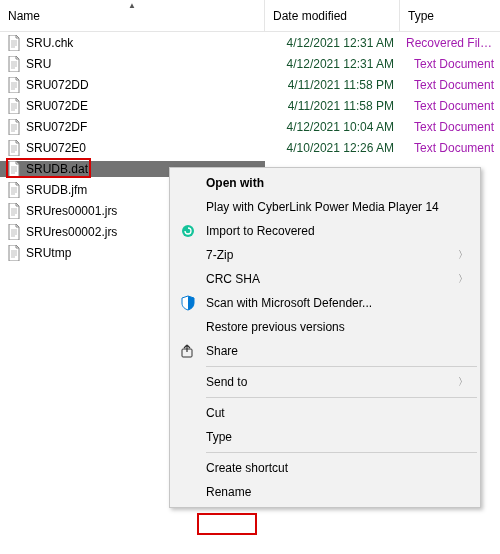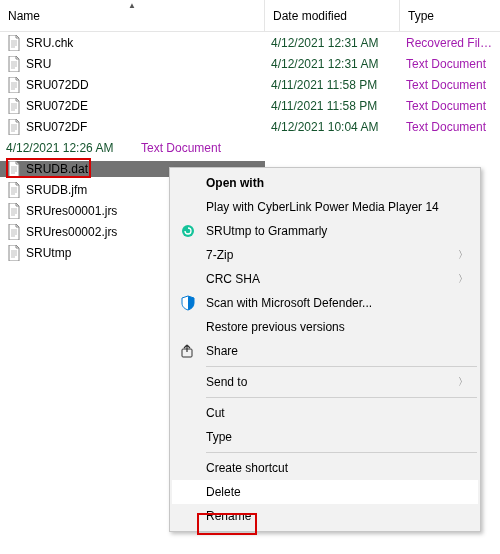--- a/index.html
+++ b/index.html
@@ -39,20 +39,21 @@
       transform: translateX(-50%);
       font-size: 8px;
       color: #555;
     }
     .rows { }
     .row {
       display: flex;
       height: 21px;
       align-items: center;
       white-space: nowrap;
+      text-align: right;
     }
     .cell { padding: 0 6px; overflow: hidden; text-overflow: ellipsis; }
     .cell-name { width: 265px; display: flex; align-items: center; gap: 4px; }
     .cell-date { width: 135px; color: #14532d; }
     .cell-type { flex: 1; color: #a21caf; }
     .file-icon {
       width: 16px; height: 16px; flex-shrink: 0;
       display: inline-flex; align-items: center; justify-content: center;
     }
     .file-icon svg { width: 14px; height: 16px; }
@@ -193,21 +194,31 @@
             <path d="M9 0v3h3" fill="none" stroke="#888"></path>
             <path d="M4 6h6M4 8h6M4 10h6M4 12h4" stroke="#aaa" stroke-width="0.8"></path>
           </svg>
         </span>
         <span>SRU072DF</span>
       </div>
       <div class="cell cell-date">4/12/2021 10:04 AM</div>
       <div class="cell cell-type">Text Document</div>
     </div>
     <div class="row">
-      <div class="cell cell-date">4/12/2021 12:26 AM</div>
+      <div class="cell cell-name">
+        <span class="file-icon">
+          <svg viewBox="0 0 14 16">
+            <path d="M2 0h7l3 3v13H2z" fill="#fff" stroke="#888"></path>
+            <path d="M9 0v3h3" fill="none" stroke="#888"></path>
+            <path d="M4 6h6M4 8h6M4 10h6M4 12h4" stroke="#aaa" stroke-width="0.8"></path>
+          </svg>
+        </span>
+        <span>SRU072E0</span>
+      </div>
+      <div class="cell cell-date">4/10/2021 12:26 AM</div>
       <div class="cell cell-type">Text Document</div>
     </div>
     <div class="row selected">
       <div class="cell cell-name">
         <span class="file-icon">
           <svg viewBox="0 0 14 16">
             <path d="M2 0h7l3 3v13H2z" fill="#fff" stroke="#888"></path>
             <path d="M9 0v3h3" fill="none" stroke="#888"></path>
             <path d="M4 6h6M4 8h6M4 10h6M4 12h4" stroke="#aaa" stroke-width="0.8"></path>
           </svg>
@@ -284,21 +295,21 @@
   <div class="mi">
       <span>Play with CyberLink Power Media Player 14</span>
     </div>
   <div class="mi">
     <span class="mico">
       <svg viewBox="0 0 16 16">
           <circle cx="8" cy="8" r="6" fill="#15c39a"></circle>
           <path d="M5 8a3 3 0 1 0 3-3" stroke="#fff" stroke-width="1.3" fill="none"></path>
         </svg>
     </span>
-    <span>SRUtmp to Grammarly</span>
+    <span>Import to Recovered</span>
   </div>
   <div class="mi">
       <span>7-Zip</span>
       <span class="arrow">〉</span>
     </div>
   <div class="mi">
       <span>CRC SHA</span>
       <span class="arrow">〉</span>
     </div>
   <div class="mi">
@@ -331,21 +342,18 @@
   <div class="mi">
       <span>Cut</span>
     </div>
   <div class="mi">
       <span>Type</span>
     </div>
   <div class="sep"></div>
   <div class="mi">
       <span>Create shortcut</span>
     </div>
-  <div class="mi hover">
-      <span>Delete</span>
-    </div>
   <div class="mi">
       <span>Rename</span>
     </div>
 
   <div class="hl-del" style="top:345px; left:27px; width:60px; height:22px;"></div>
 </div>
 
 </body></html>

